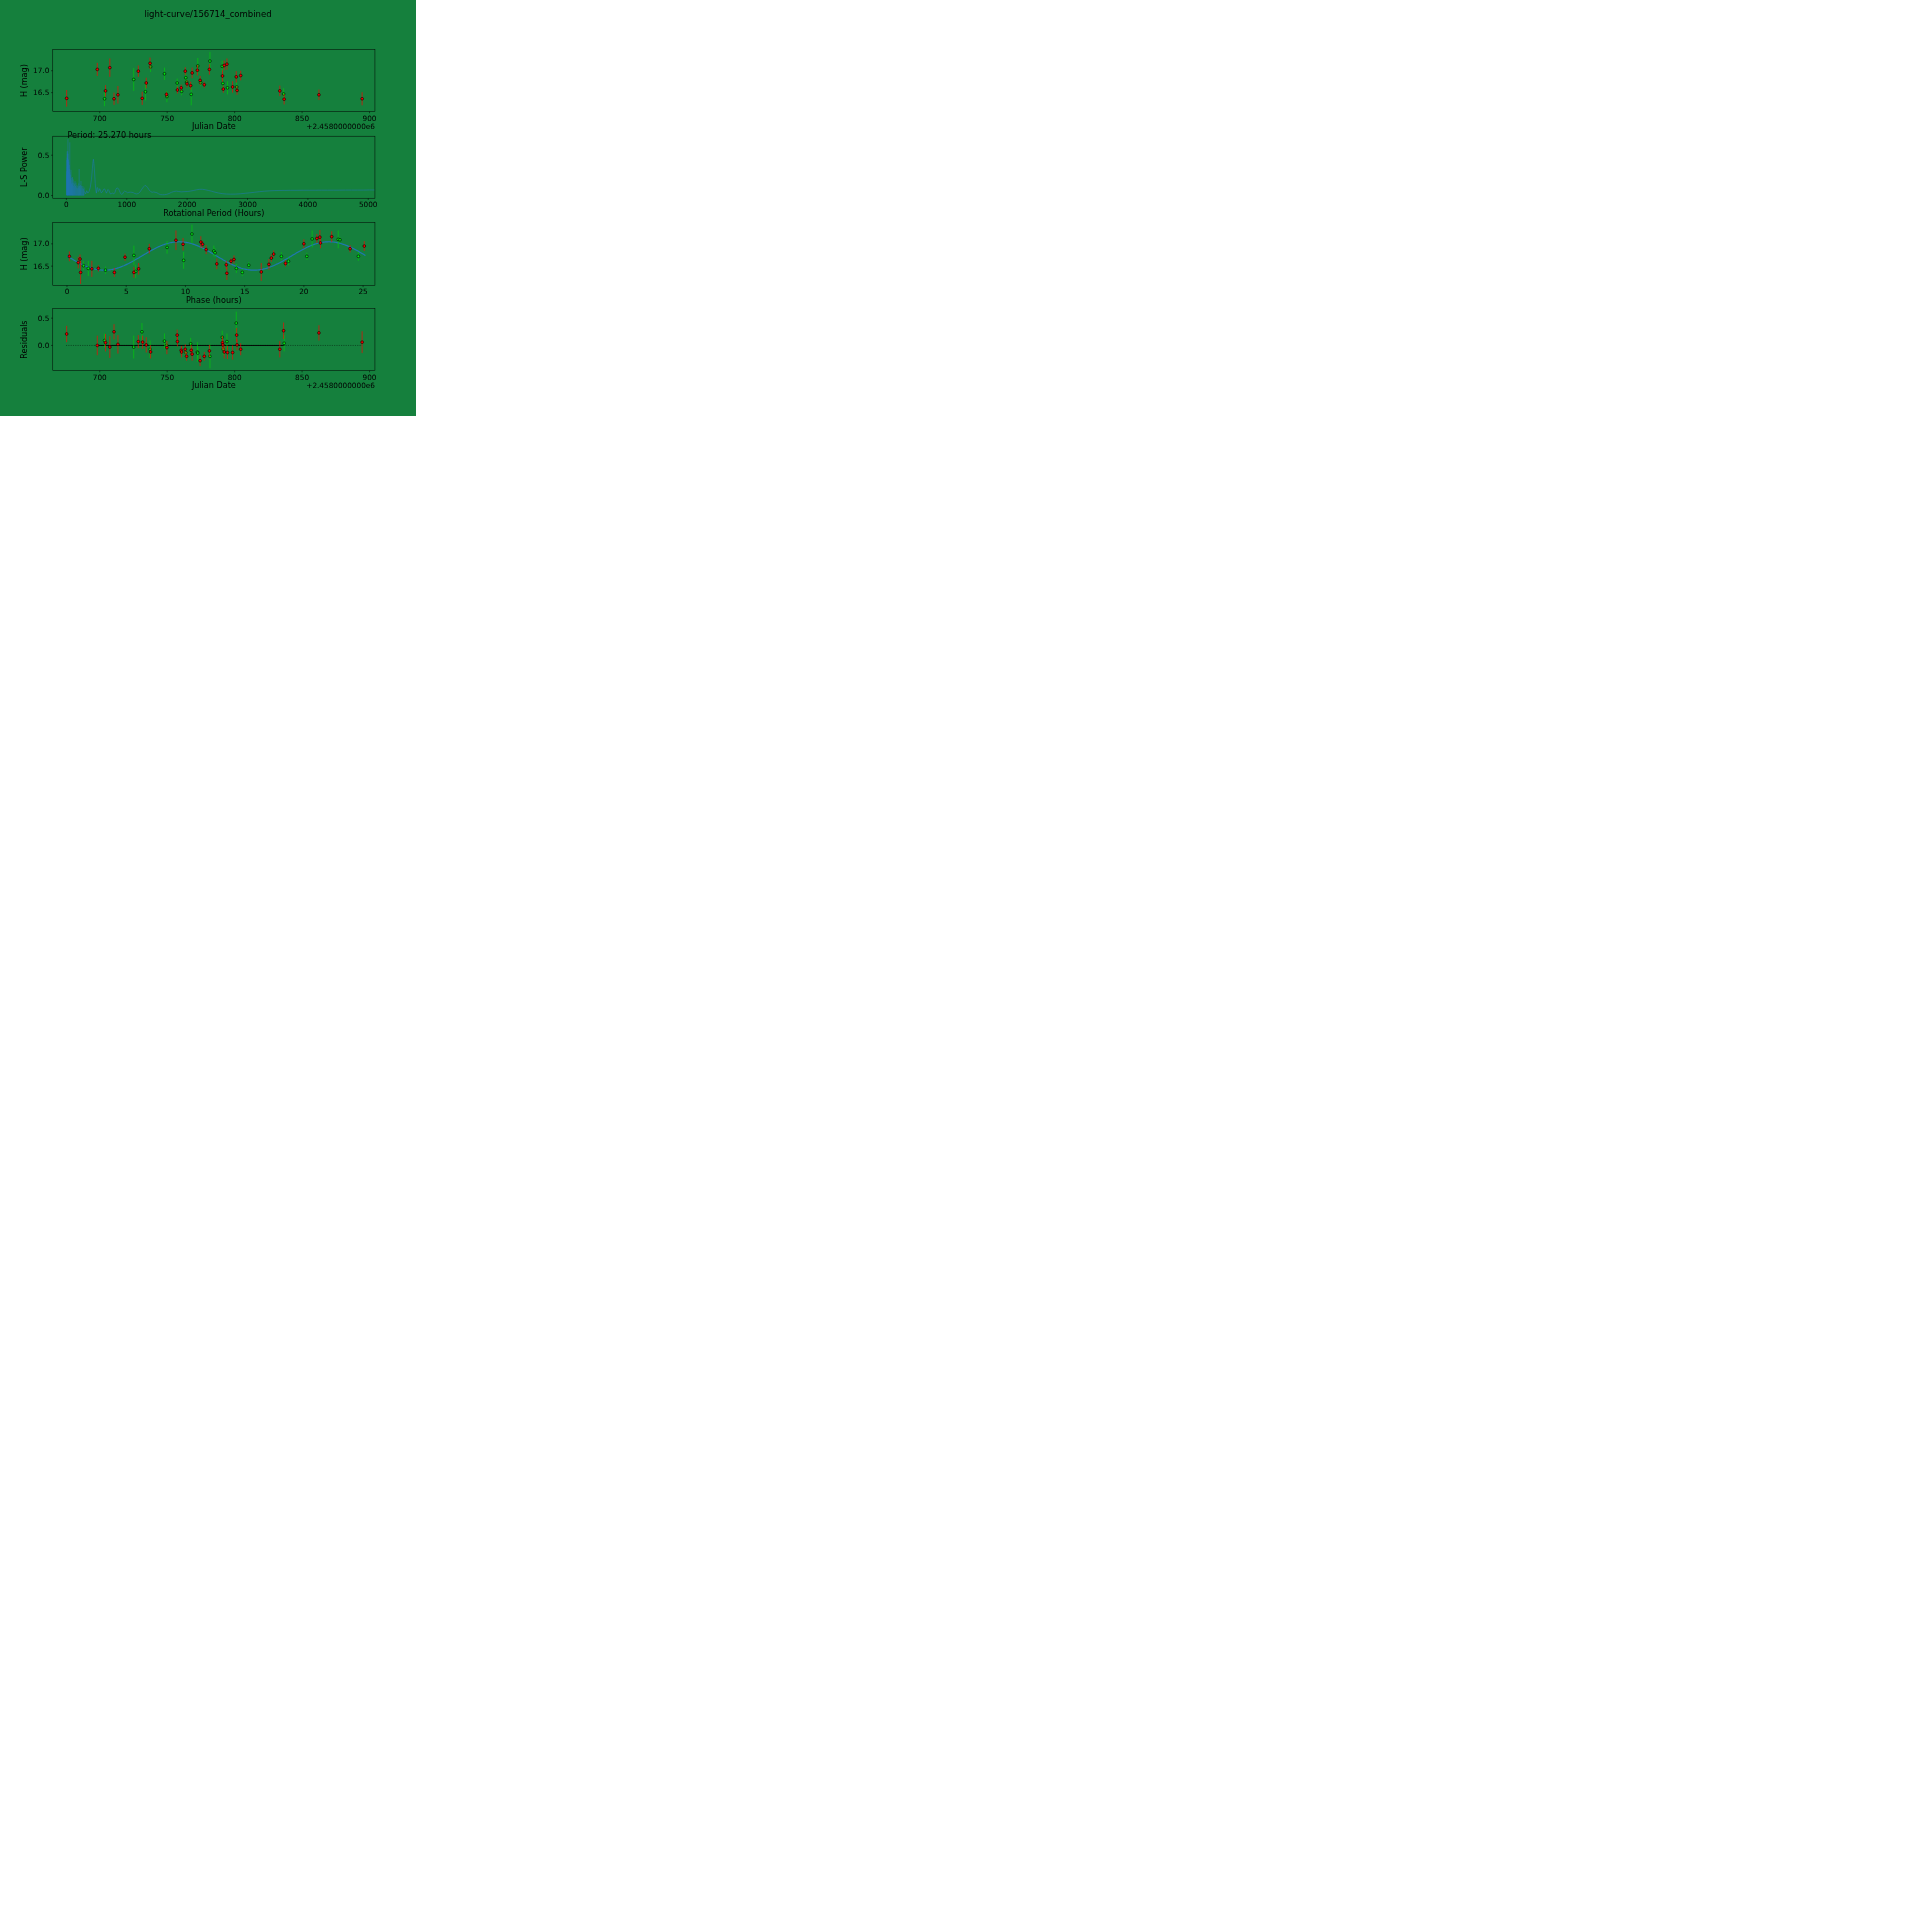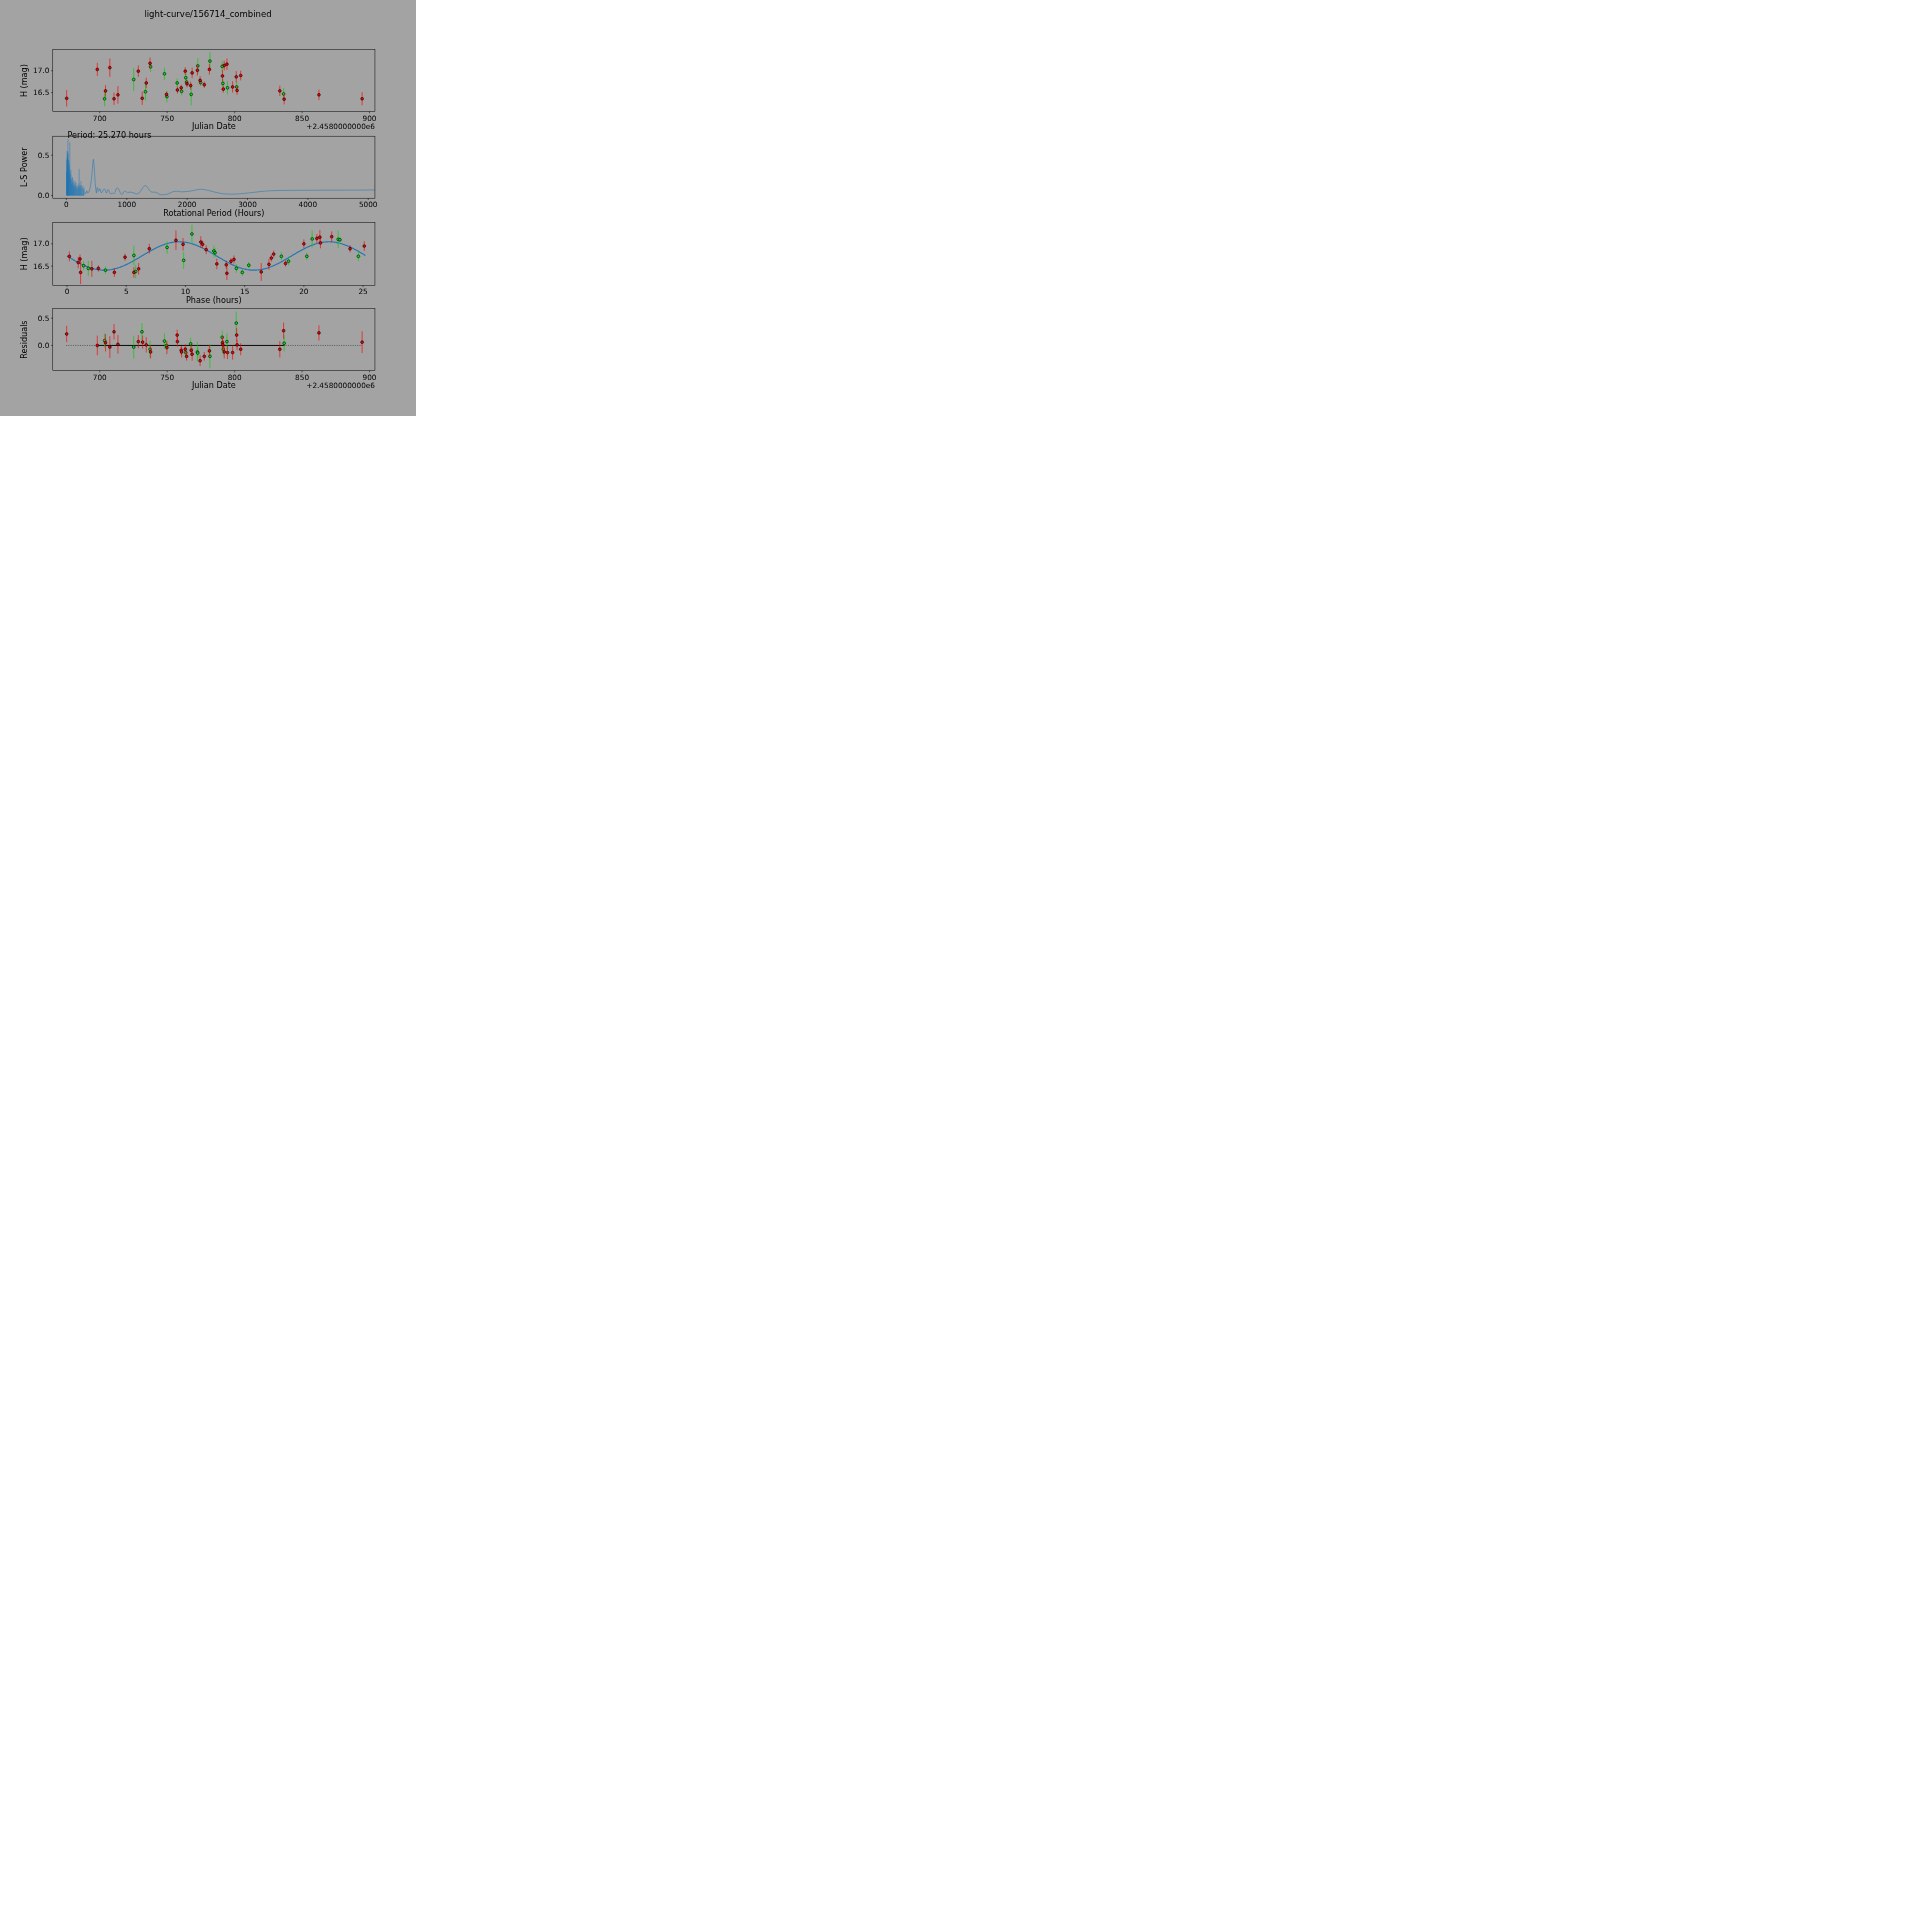--- a/index.html
+++ b/index.html
@@ -1,16 +1,16 @@
 <!DOCTYPE html>
 <html style="font-size:6.2px"><head>
 <meta charset="utf-8">
 <style>
   html,body{margin:0;padding:0;background:#ffffff;}
-  .figure{position:relative;width:416px;height:416px;background:#a3a3a3;
+  .figure{position:relative;width:416px;height:416px;background:#15803d;
           font-family:"DejaVu Sans", sans-serif;}
   .fig-title{position:absolute;top:8.5px;left:0;right:0;text-align:center;
              font-size:8.5px;color:#000;}
   svg{position:absolute;top:0;left:0;}
   svg text{font-family:"DejaVu Sans", sans-serif;fill:#000;}
 </style>
 </head>
 <body>
 
 <div class="figure">

